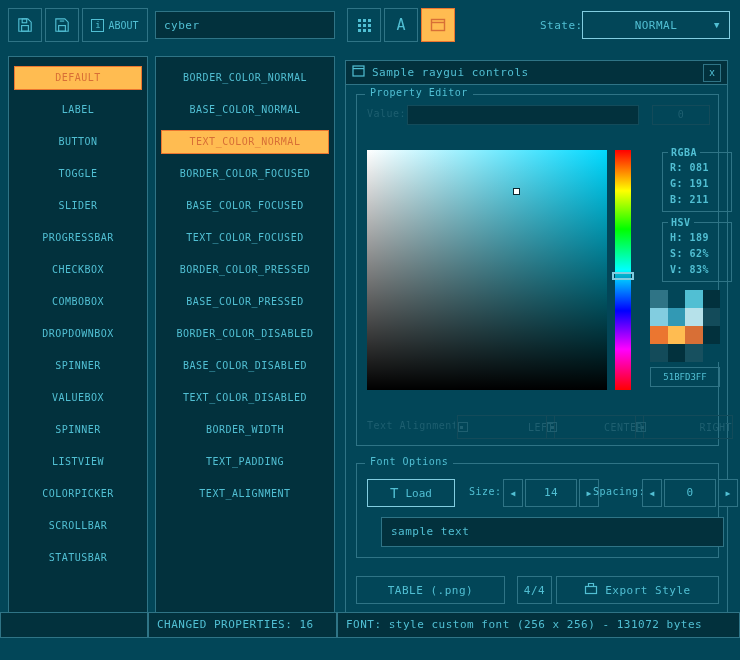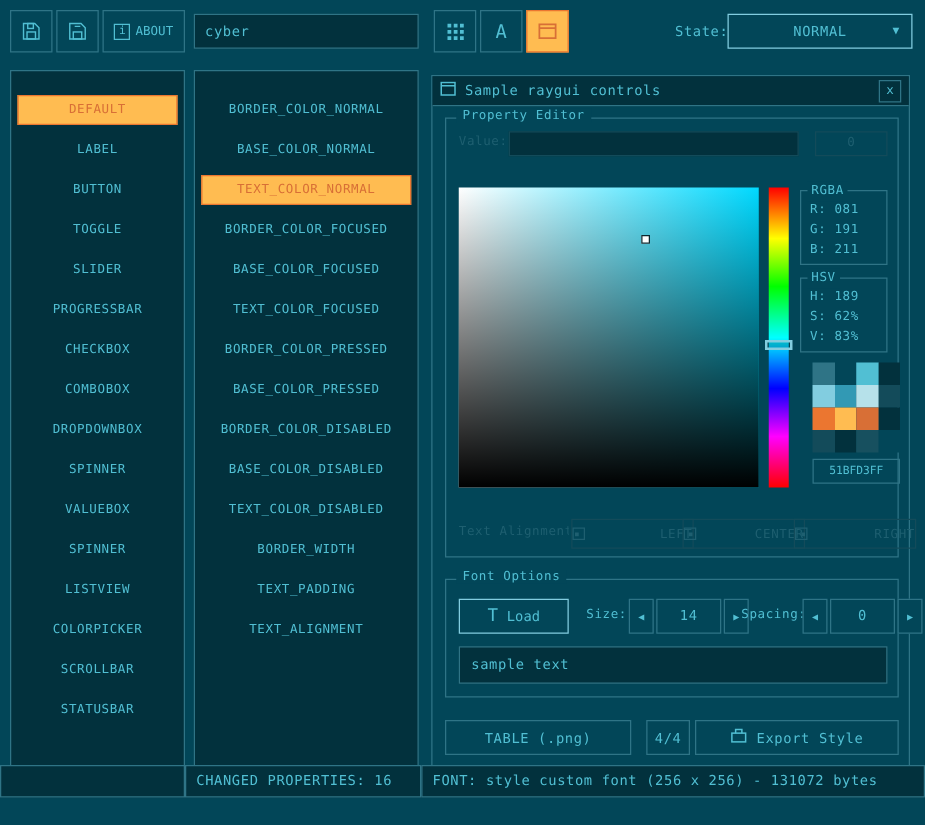--- a/index.html
+++ b/index.html
@@ -35,21 +35,21 @@
   .dropdown{
     position:absolute; left:582px; top:11px; width:148px; height:28px;
     border:1px solid var(--border-bright); display:flex; align-items:center;
     justify-content:center; cursor:pointer; gap:8px;
   }
   .dropdown .dd-arrow{position:absolute; right:9px; top:8px; font-size:9px;}
   
   .panel{
     position:absolute; top:56px; height:566px; background:var(--bg-panel);
     border:1px solid var(--border); display:flex; flex-direction:column;
-    gap:8px; padding:19px 5px;
+    gap:8px; padding:9px 5px;
   }
   .panel-left{left:8px; width:140px;}
   .panel-mid{left:155px; width:180px;}
   .item{
     height:24px; line-height:22px; text-align:center; font-size:10px;
     border:1px solid transparent; cursor:pointer; flex:0 0 auto; overflow:hidden;
   }
   .item.selected{background:var(--accent-bg); border-color:var(--accent-border); color:var(--accent-text);}
   
   .window{
@@ -91,22 +91,22 @@
     transform:translate(-3px,-3px);
   }
   .hue-bar{
     position:absolute; left:258px; top:55px; width:16px; height:240px; cursor:pointer;
     background:linear-gradient(to bottom,#f00 0%,#ff0 17%,#0f0 33%,#0ff 50%,#00f 67%,#f0f 83%,#f00 100%);
   }
   .hue-handle{
     position:absolute; left:-3px; width:22px; height:8px; border:2px solid var(--border-bright);
     background:rgba(2,49,61,.25); transform:translateY(-4px);
   }
-  .mini-group{position:absolute; left:283px; width:70px; border:1px solid var(--border);
-    padding:7px 0 3px 7px; font-size:10px; line-height:16px;}
+  .mini-group{position:absolute; left:305px; width:70px; border:1px solid var(--border);
+    padding:7px 0 3px 7px; font-size:10px; line-height:16px;font-weight:bold;}
   .mini-group .gb-label{left:5px; padding:0 3px;}
   .mg-rgba{top:57px; height:60px;}
   .mg-hsv{top:127px; height:60px;}
   .swatch-grid{
     position:absolute; left:293px; top:195px; width:70px; height:72px;
     display:grid; grid-template-columns:repeat(4,1fr); grid-template-rows:repeat(4,1fr);
   }
   .swatch{width:100%;height:100%;}
   .hex-box{
     position:absolute; left:293px; top:272px; width:70px; height:20px;
@@ -135,21 +135,21 @@
   .spin-btn{
     width:20px; height:28px; border:1px solid var(--border); background:var(--bg-main);
     color:var(--text); font-size:8px; font-family:inherit; display:flex; align-items:center;
     justify-content:center; cursor:pointer;
   }
   .spin-val{
     width:52px; height:28px; border:1px solid var(--border); text-align:center; line-height:26px;
     font-size:11px;
   }
   .sample-box{
-    position:absolute; left:10px; top:53px; width:343px; height:30px;
+    position:absolute; left:24px; top:53px; width:343px; height:30px;
     border:1px solid var(--border); background:var(--bg-panel); line-height:28px;
     padding:0 9px; font-size:11px; cursor:text;
   }
   
   .wbtn{
     position:absolute; top:515px; height:28px; border:1px solid var(--border);
     background:transparent; color:var(--text); font-family:inherit; font-size:11px;
     letter-spacing:.5px; display:flex; align-items:center; justify-content:center; gap:7px; cursor:pointer;
   }
   .btn-table{left:10px; width:149px;}

